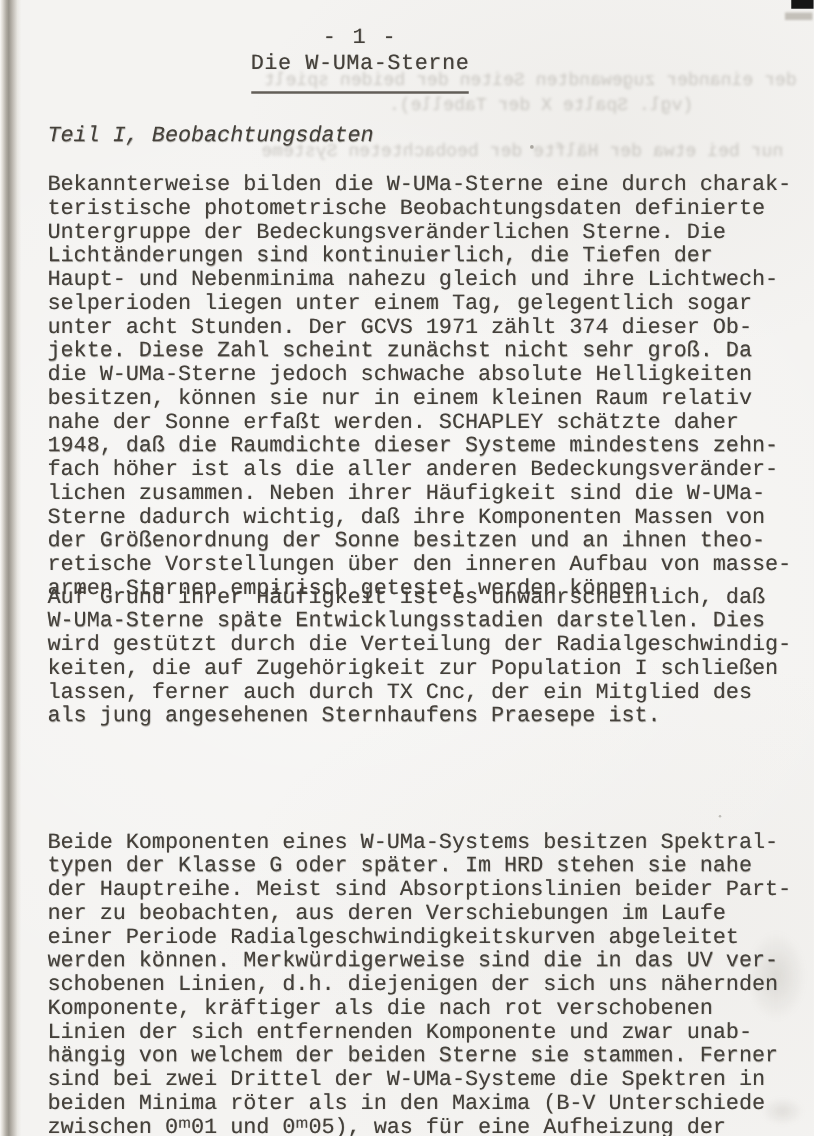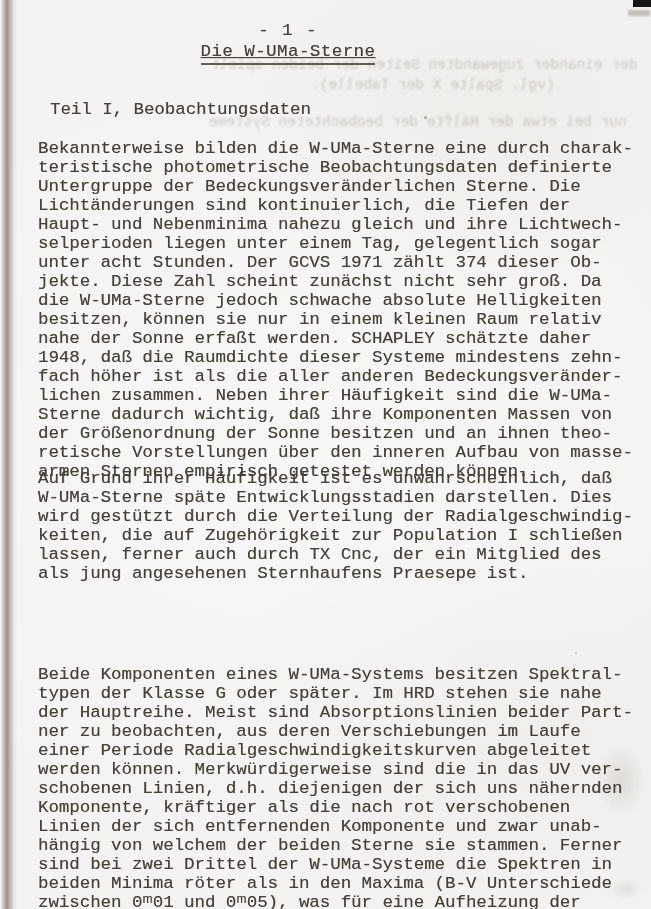--- a/index.html
+++ b/index.html
@@ -71,29 +71,29 @@
   .title-row {
     position: absolute;
     top: 42px; left: 38px;
     width: 500px;
     text-align: center;
   }
   .title {
     display: inline-block;
     font-size: 17.4px;
     letter-spacing: 0.5px;
-    padding-bottom: 2px;
+    padding-bottom: 12px;
     border-bottom: 2px solid rgba(62,58,50,0.8);
-    text-decoration: underline;
   }
   .section-heading {
     position: absolute;
-    top: 100px; left: 50px;
-    font-size: 17.4px;
-    white-space: pre;
+    top: 100px; left: 38px;
+    font-size: 17.4px;
+    white-space: pre;
+    font-style: italic;
   }
   .para {
     position: absolute;
     left: 38px;
     font-size: 17.4px;
     line-height: 19px;
     white-space: pre;
   }
   .p1 { top: 139px; font-family: Liberation Mono, monospace; }
   .p2 { top: 469px; }

